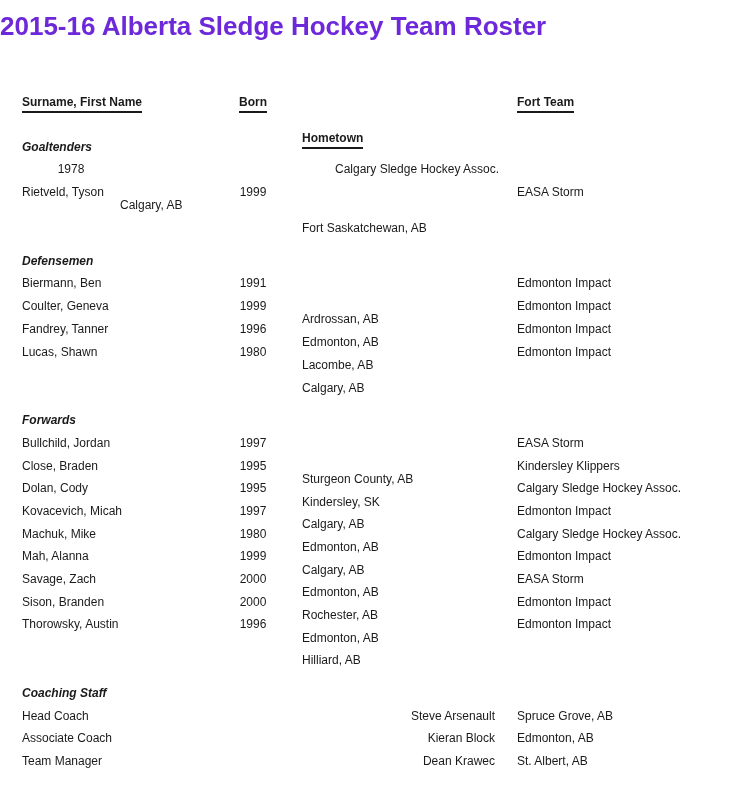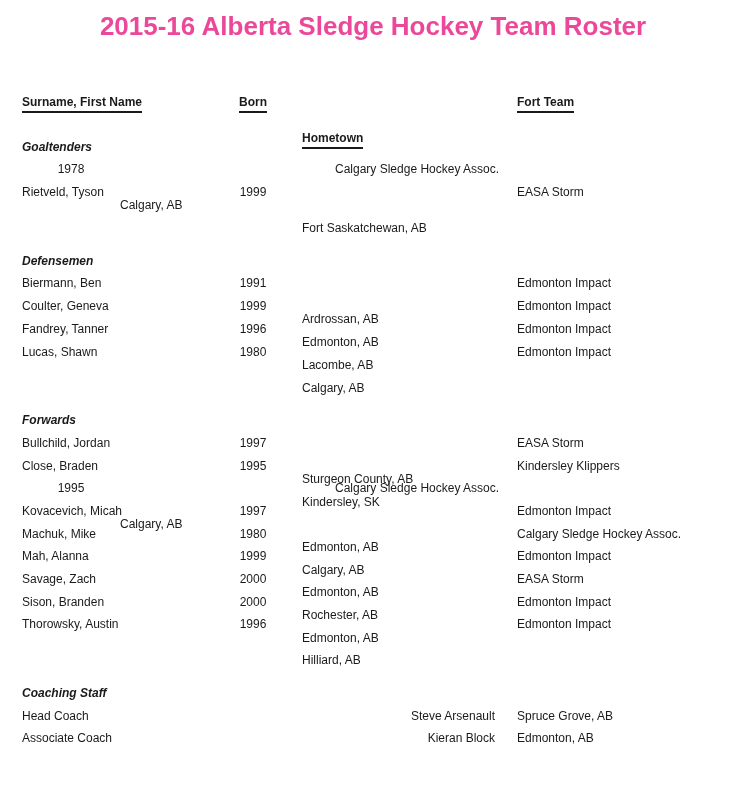--- a/index.html
+++ b/index.html
@@ -12,22 +12,22 @@
     font-family: "Liberation Sans", sans-serif;
     overflow: hidden;
     box-sizing: border-box;
   }
   .title {
     margin: 0;
     padding-top: 10px;
     font-size: 26px;
     line-height: 32px;
     font-weight: bold;
-    text-align: center;
-    color: #ec4899;
+    text-align: left;
+    color: #6d28d9;
   }
   .roster {
     margin-top: 49px;
     padding-left: 22px;
     padding-right: 2px;
   }
   .row {
     display: flex;
     height: 22.7px;
     line-height: 22.7px;
@@ -126,20 +126,21 @@
         <div class="cell c3">Sturgeon County, AB</div>
         <div class="cell c4">EASA Storm</div>
       </div>
       <div class="row">
         <div class="cell c1">Close, Braden</div>
         <div class="cell c2">1995</div>
         <div class="cell c3">Kindersley, SK</div>
         <div class="cell c4">Kindersley Klippers</div>
       </div>
       <div class="row">
+        <div class="cell c1">Dolan, Cody</div>
         <div class="cell c2">1995</div>
         <div class="cell c3">Calgary, AB</div>
         <div class="cell c4">Calgary Sledge Hockey Assoc.</div>
       </div>
       <div class="row">
         <div class="cell c1">Kovacevich, Micah</div>
         <div class="cell c2">1997</div>
         <div class="cell c3">Edmonton, AB</div>
         <div class="cell c4">Edmonton Impact</div>
       </div>
@@ -182,16 +183,21 @@
       <div class="row">
         <div class="cell c1">Head Coach</div>
         <div class="cell cmid">Steve Arsenault</div>
         <div class="cell c4">Spruce Grove, AB</div>
       </div>
       <div class="row">
         <div class="cell c1">Associate Coach</div>
         <div class="cell cmid">Kieran Block</div>
         <div class="cell c4">Edmonton, AB</div>
       </div>
+      <div class="row">
+        <div class="cell c1">Team Manager</div>
+        <div class="cell cmid">Dean Krawec</div>
+        <div class="cell c4">St. Albert, AB</div>
+      </div>
     </div>
 
   </div>
 </div>
 
 </body></html>

